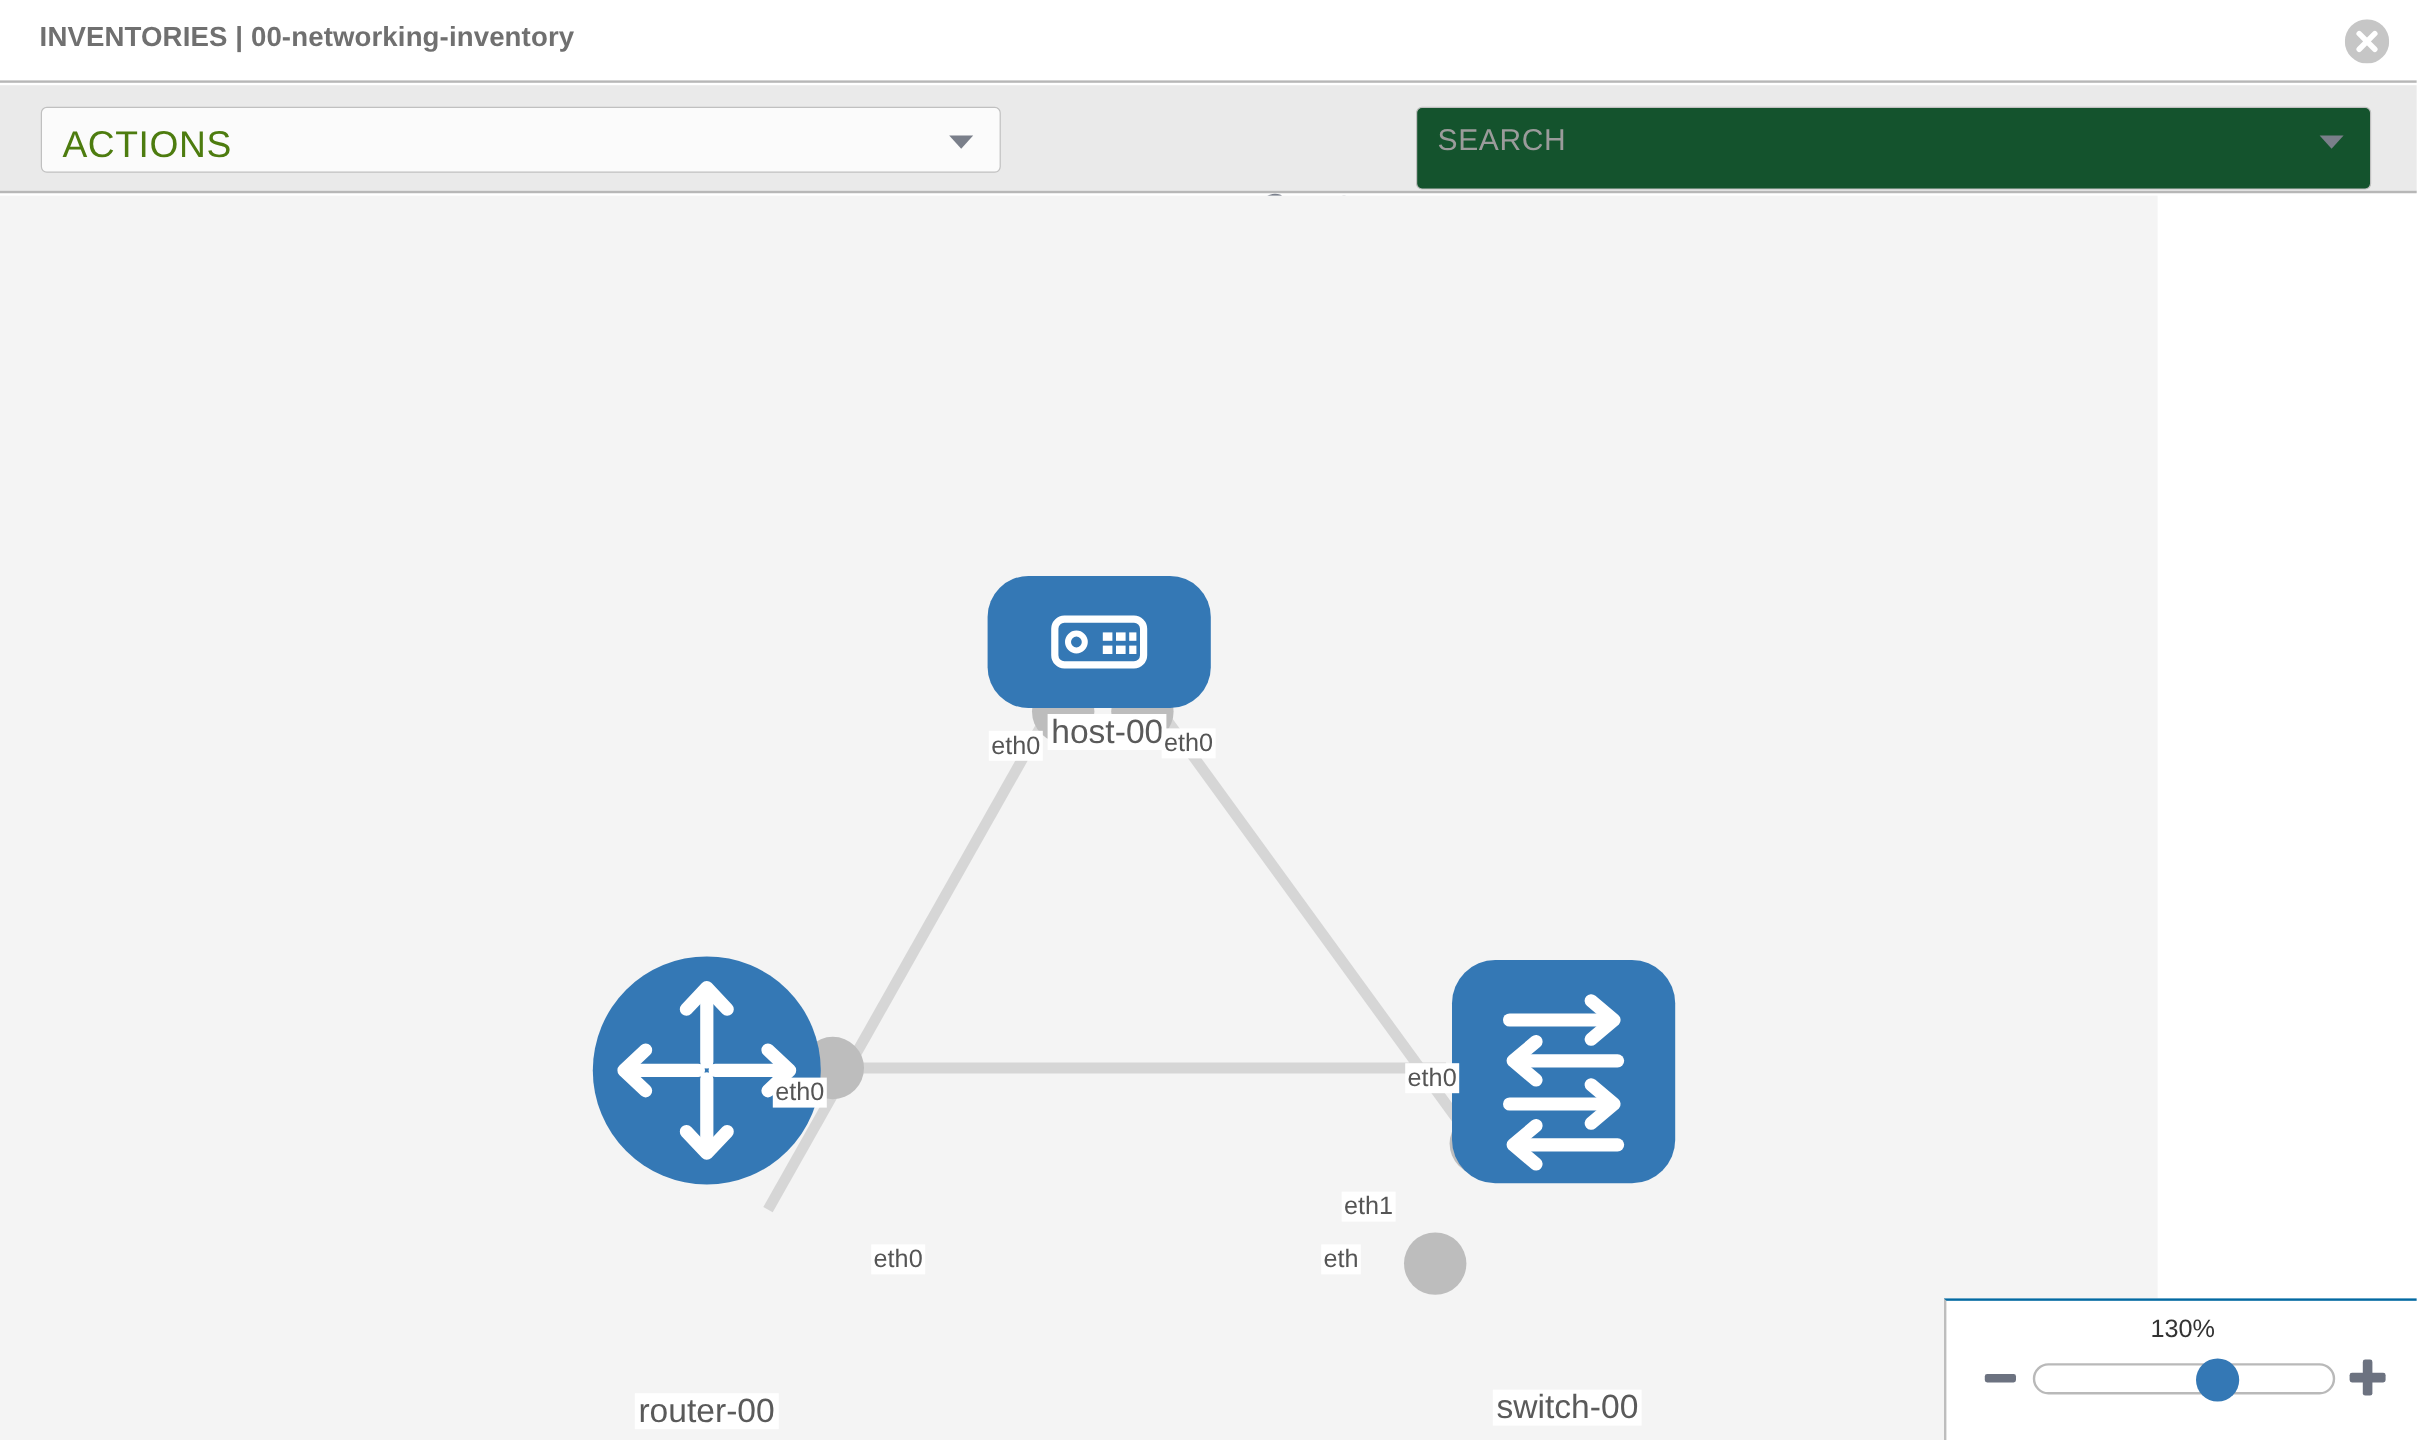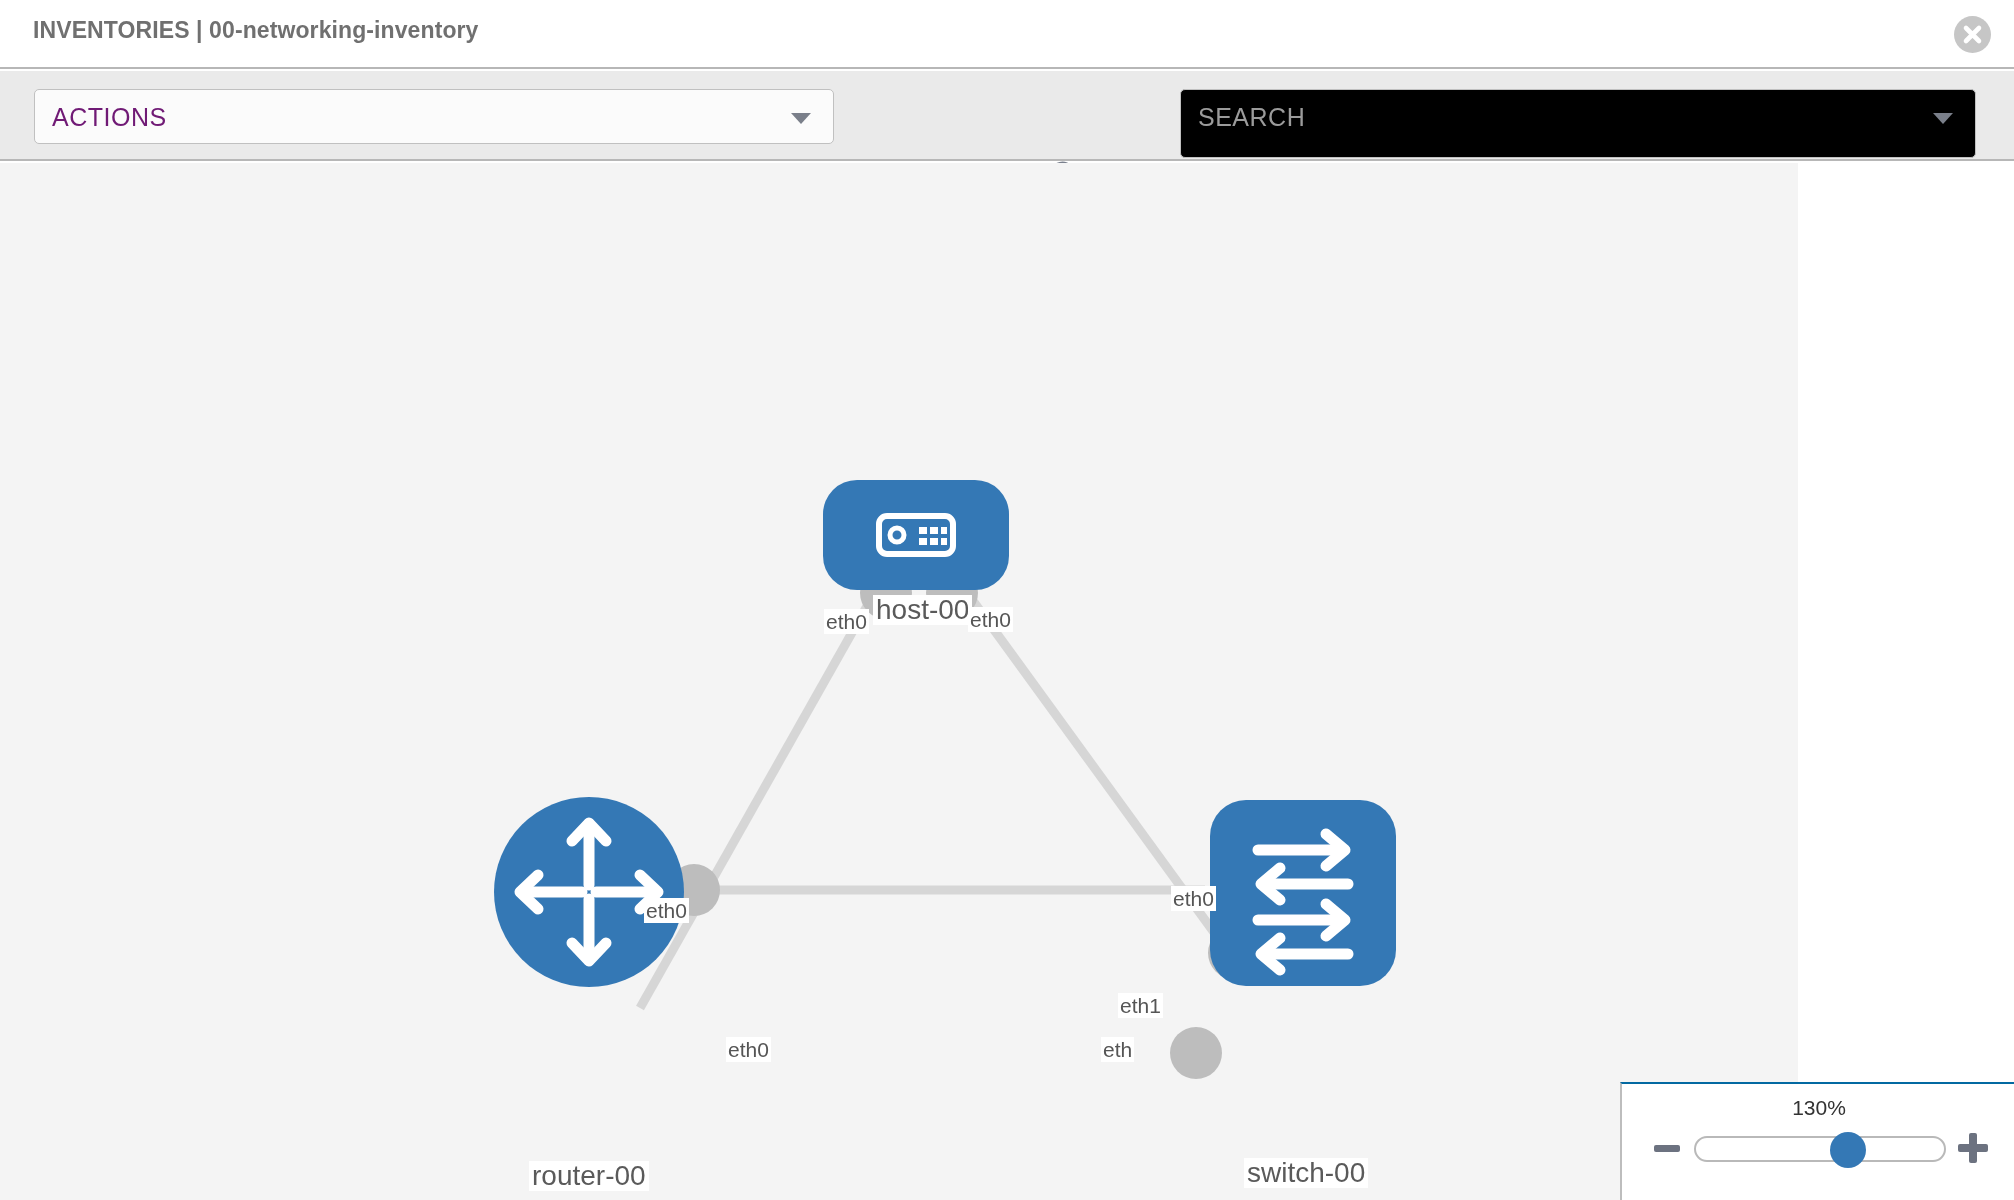--- a/index.html
+++ b/index.html
@@ -38,40 +38,40 @@
   }
   .actions-select {
     position: absolute; left: 34px; top: 18px;
     width: 800px; height: 55px;
     background: #fbfbfb;
     border: 1px solid #c0c0c0;
     border-radius: 5px;
   }
   .actions-label {
     position: absolute; left: 17px; top: 13px;
-    font-size: 25px; color: #701a75; letter-spacing: .5px;
+    font-size: 31px; color: #4d7c0f; letter-spacing: .5px;
   }
   .caret {
     position: absolute; right: 22px; top: 23px;
     width: 0; height: 0;
     border-left: 10px solid transparent;
     border-right: 10px solid transparent;
     border-top: 11px solid #7a7f8a;
   }
   .tool-icon {
     position: absolute; top: 88px;
     width: 44px; height: 44px; cursor: pointer;
   }
   #wrench-btn { left: 1036px; }
   #key-btn    { left: 1105px; }
 
   .search-box {
     position: absolute; left: 1180px; top: 18px;
     width: 796px; height: 69px;
-    background: #000000;
+    background: #14532d;
     border: 1px solid #c0c0c0;
     border-radius: 5px;
     padding-left: 14px;
   }
   .search-label {
     position: absolute; left: 17px; top: 13px;
     font-size: 25px; color: #9b9b9b; letter-spacing: .5px;
   }
 
   

